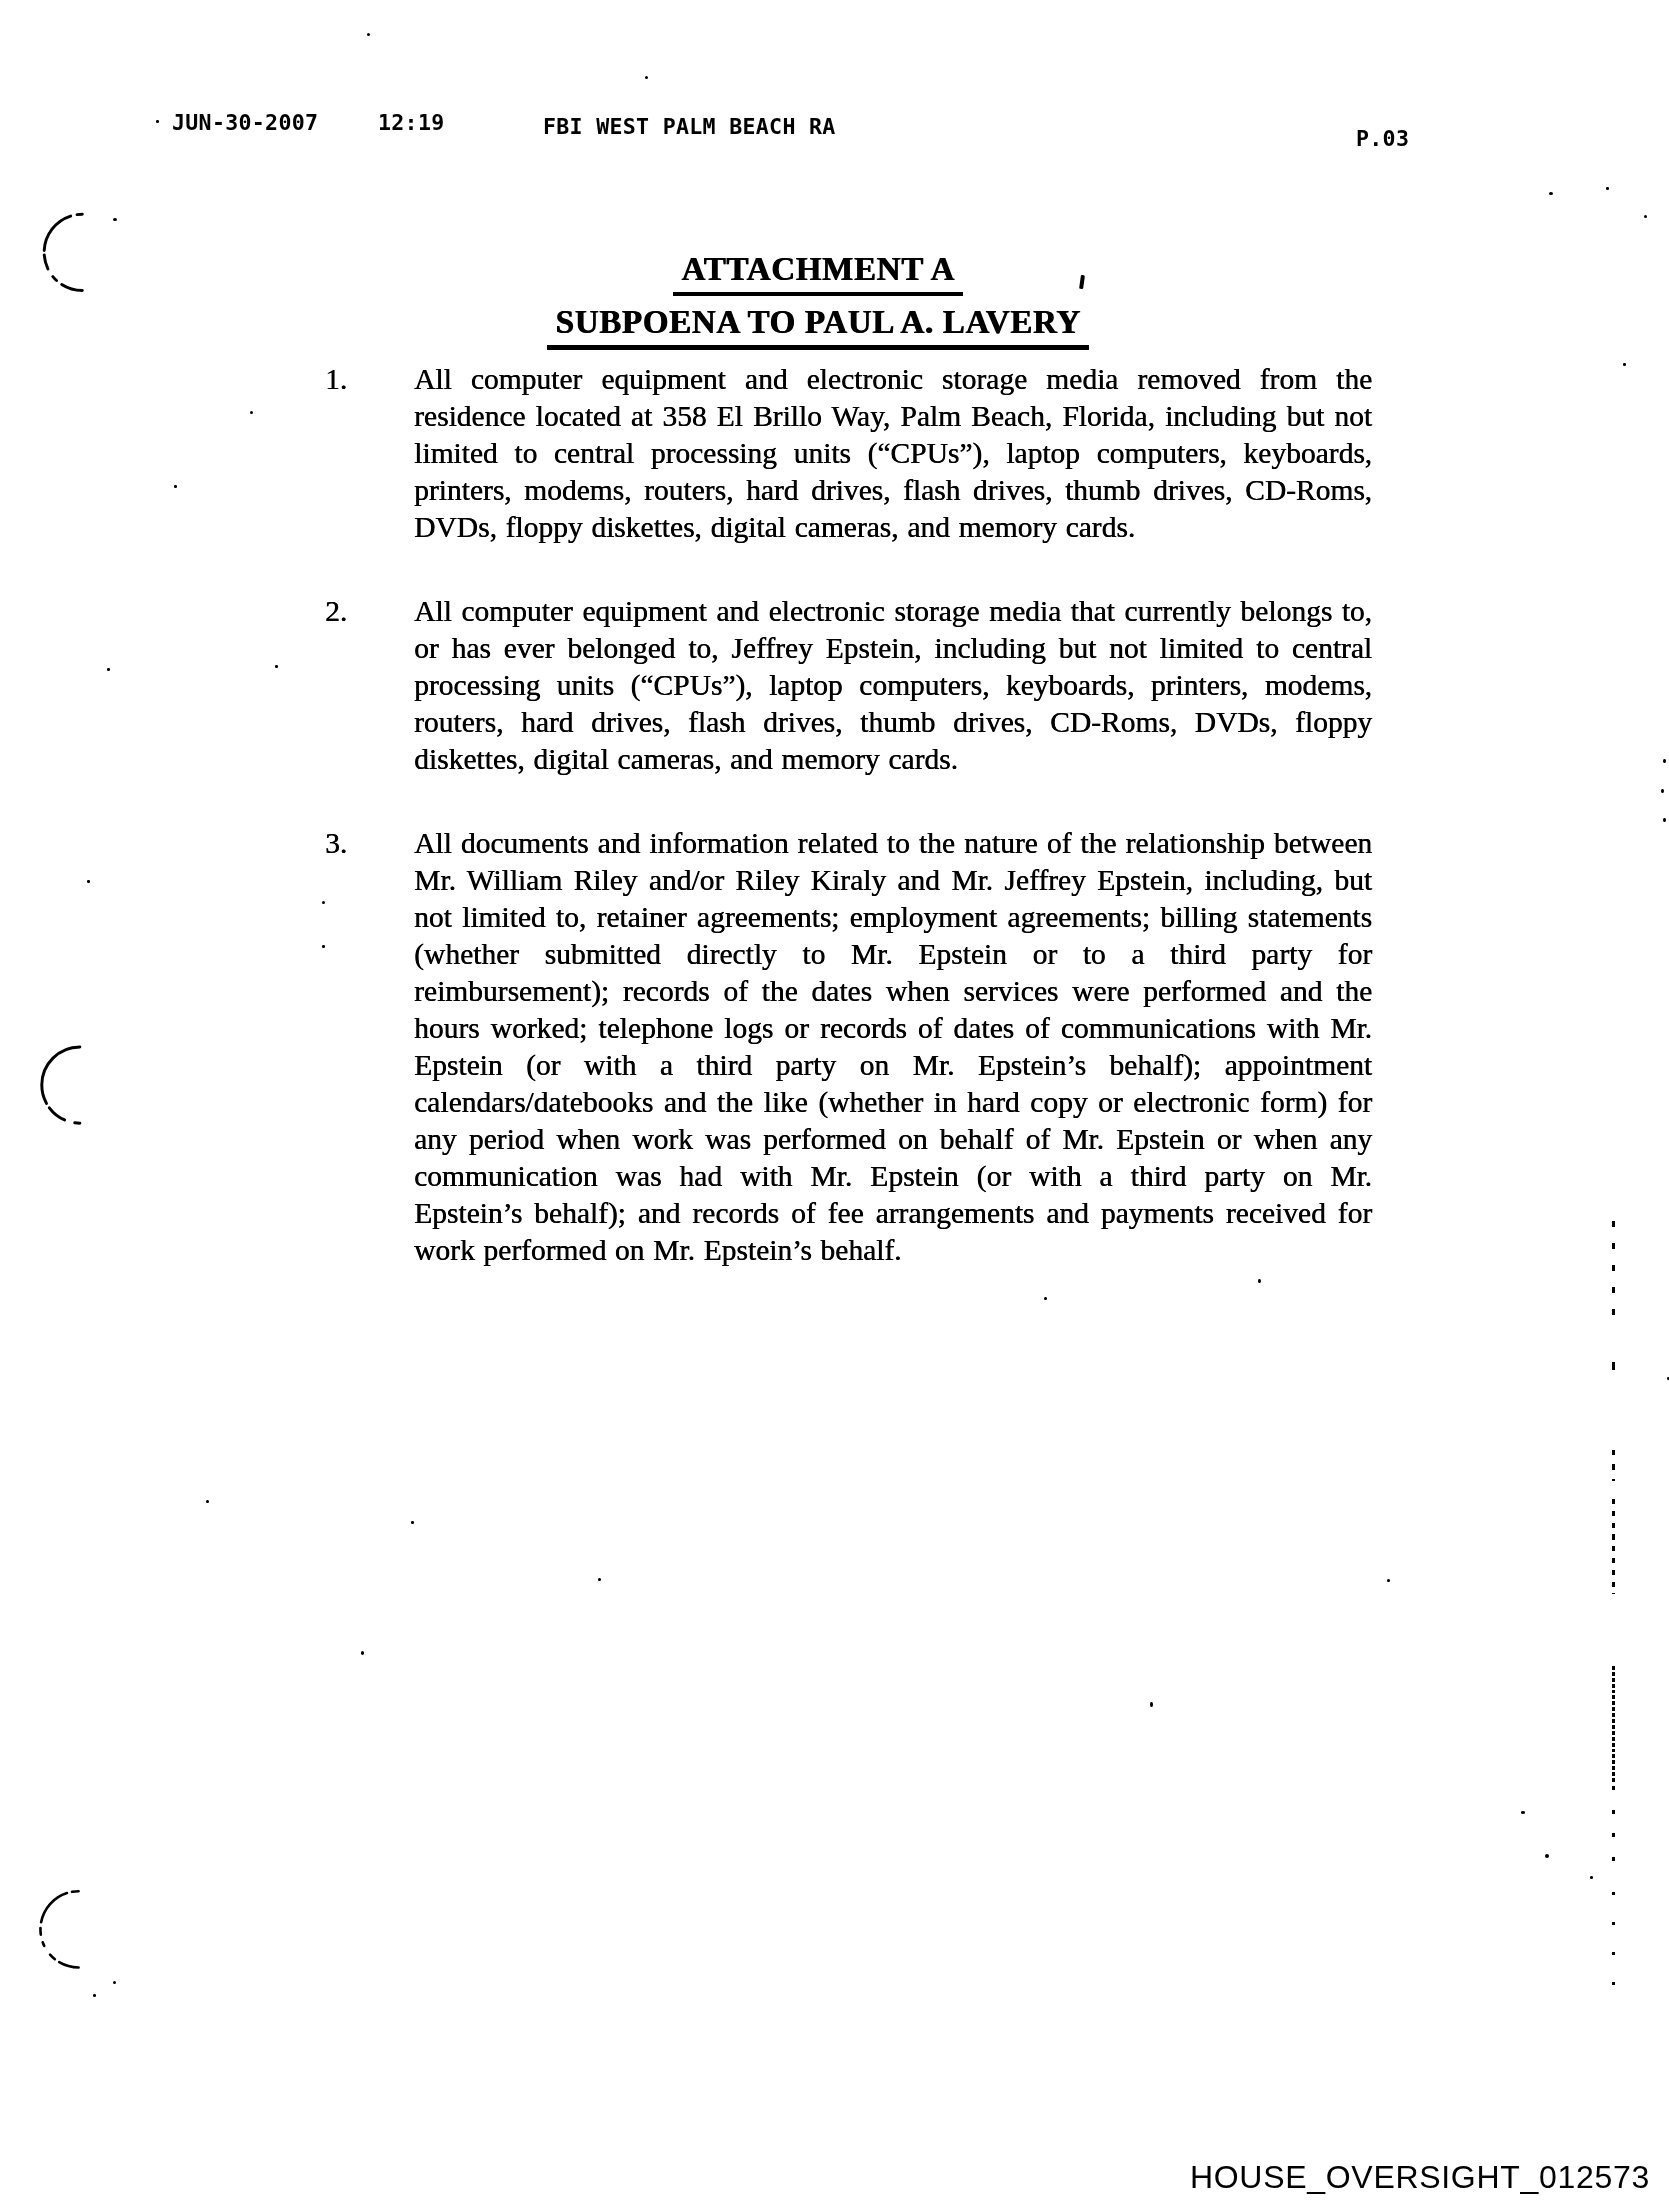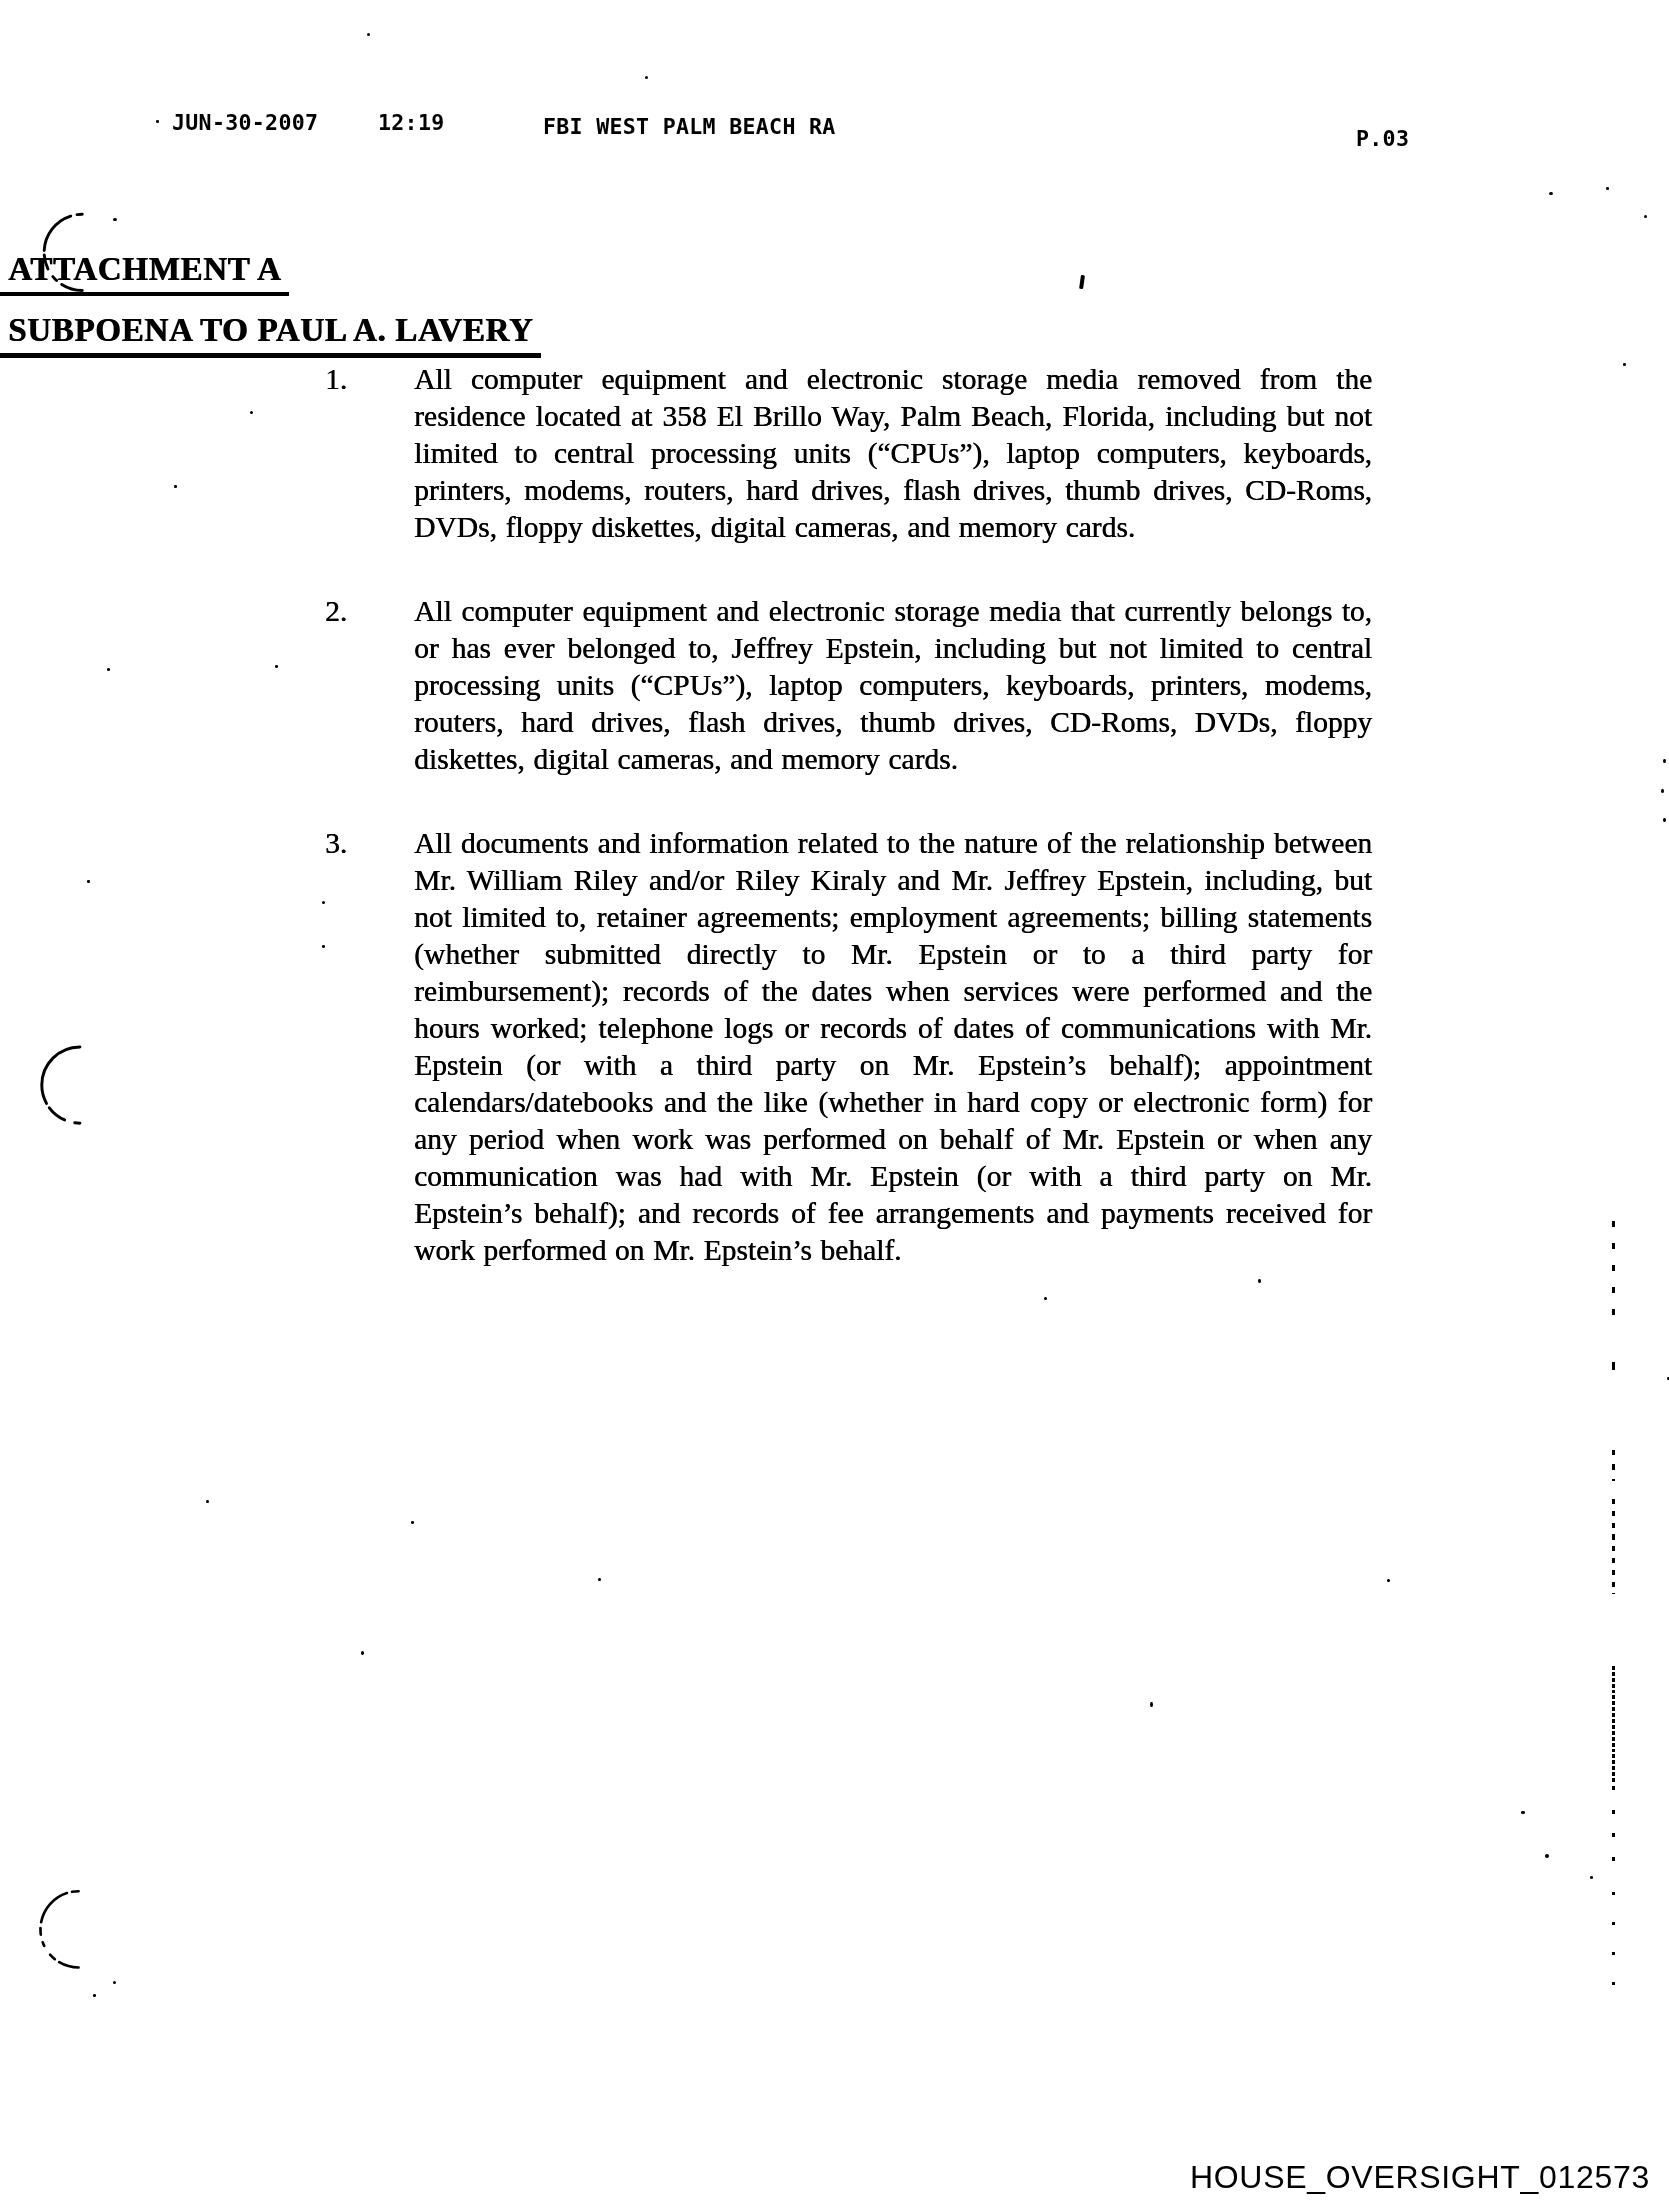--- a/index.html
+++ b/index.html
@@ -27,32 +27,33 @@
   .fh-date    { position: absolute; left: 172px;  top: 0; }
   .fh-time    { position: absolute; left: 378px;  top: 0; }
   .fh-station { position: absolute; left: 543px;  top: 4px; }
   .fh-page    { position: absolute; left: 1356px; top: 16px; }
 
   
   .title-block {
     position: absolute;
     top: 249px; left: 0;
     width: 1636px;
+    text-align: center;
     font-weight: bold;
     font-size: 33px;
     letter-spacing: 0.7px;
   }
   .title-line { line-height: 41px; }
   .title-line span {
     display: inline-block;
     border-bottom: 4.6px solid #000;
     padding: 0 7.9px 2px 7.9px;
     text-shadow: 0.8px 0 0 #000;
   }
-  .title-line + .title-line { margin-top: 14px; }
+  .title-line + .title-line { margin-top: 6px; }
   .title-line + .title-line span { border-bottom-width: 5.2px; }
 
   
   .content {
     position: absolute;
     top: 361px; left: 325px;
     width: 1047px;
     font-size: 29.5px;
     line-height: 37px;
   }

